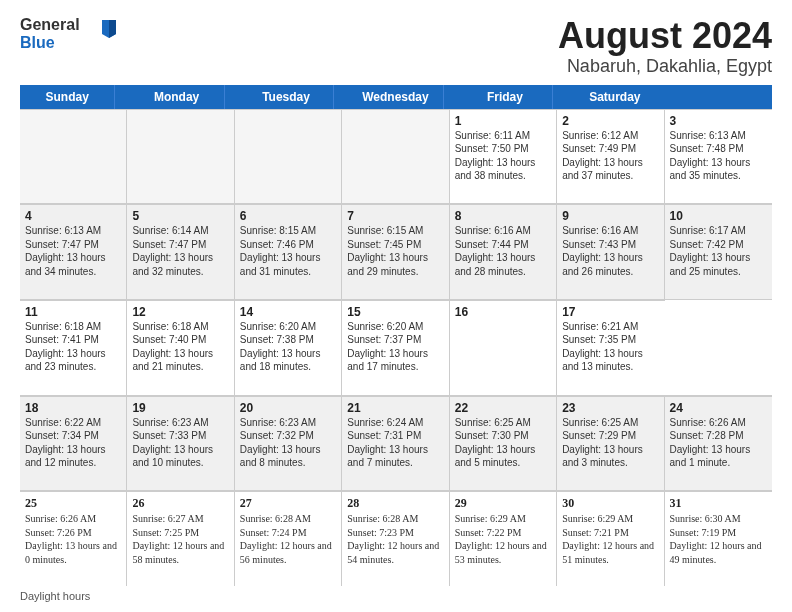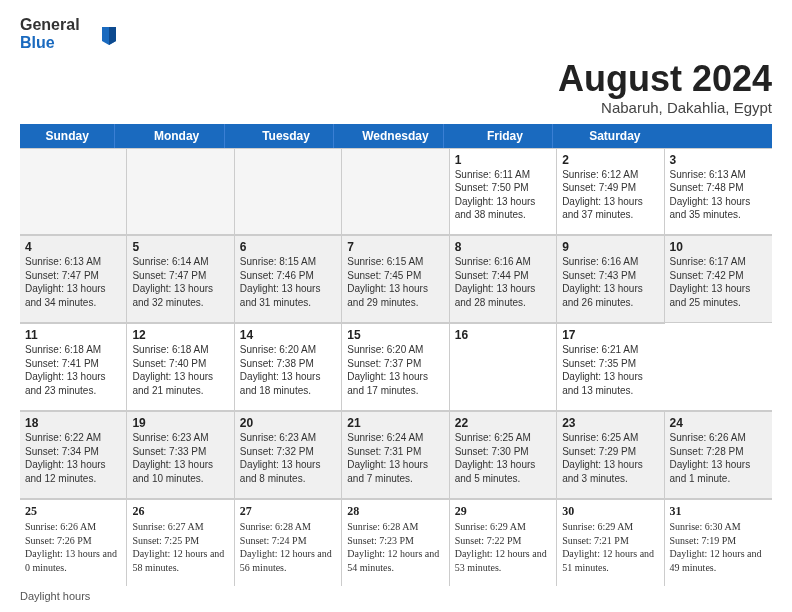--- a/index.html
+++ b/index.html
@@ -18,21 +18,20 @@
       flex-direction: column;
     }
     .header {
       display: flex;
       justify-content: space-between;
       align-items: flex-start;
       margin-bottom: 8px;
     }
     .logo {
       display: flex;
-      align-items: center;
       gap: 18px;
     }
     .logo-text {
       display: flex;
       flex-direction: column;
       line-height: 1.1;
     }
     .logo-general {
       font-size: 16px;
       font-weight: bold;
@@ -49,24 +48,23 @@
       margin-left: 2px;
     }
     .title-block {
       text-align: right;
     }
     .main-title {
       font-size: 36px;
       font-weight: bold;
       color: #222;
       line-height: 1.1;
-      margin-top: 43px;
     }
     .subtitle {
-      font-size: 15px;
+      font-size: 18px;
       color: #444;
     }
     .calendar {
       flex: 1;
       display: flex;
       flex-direction: column;
     }
     .cal-header {
       display: grid;
       grid-template-columns: repeat(7, 1fr);

